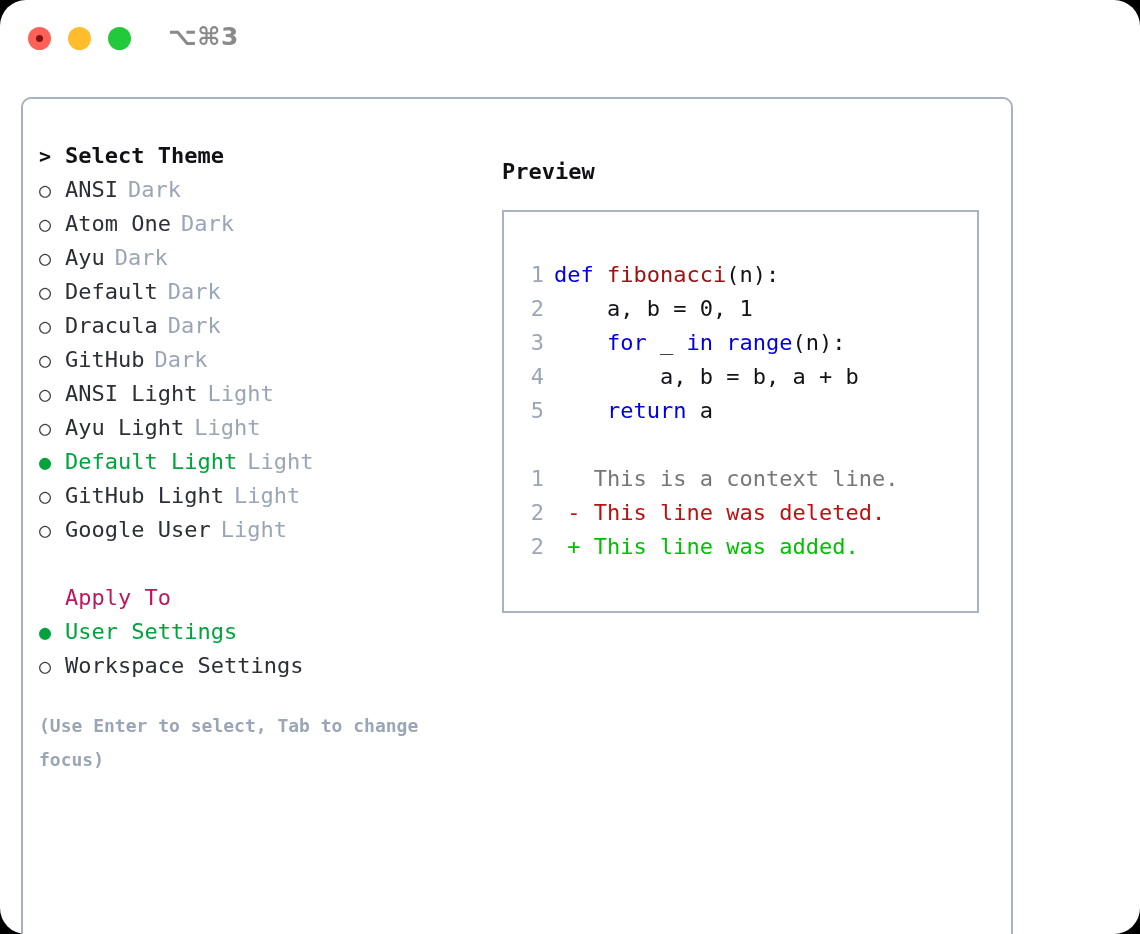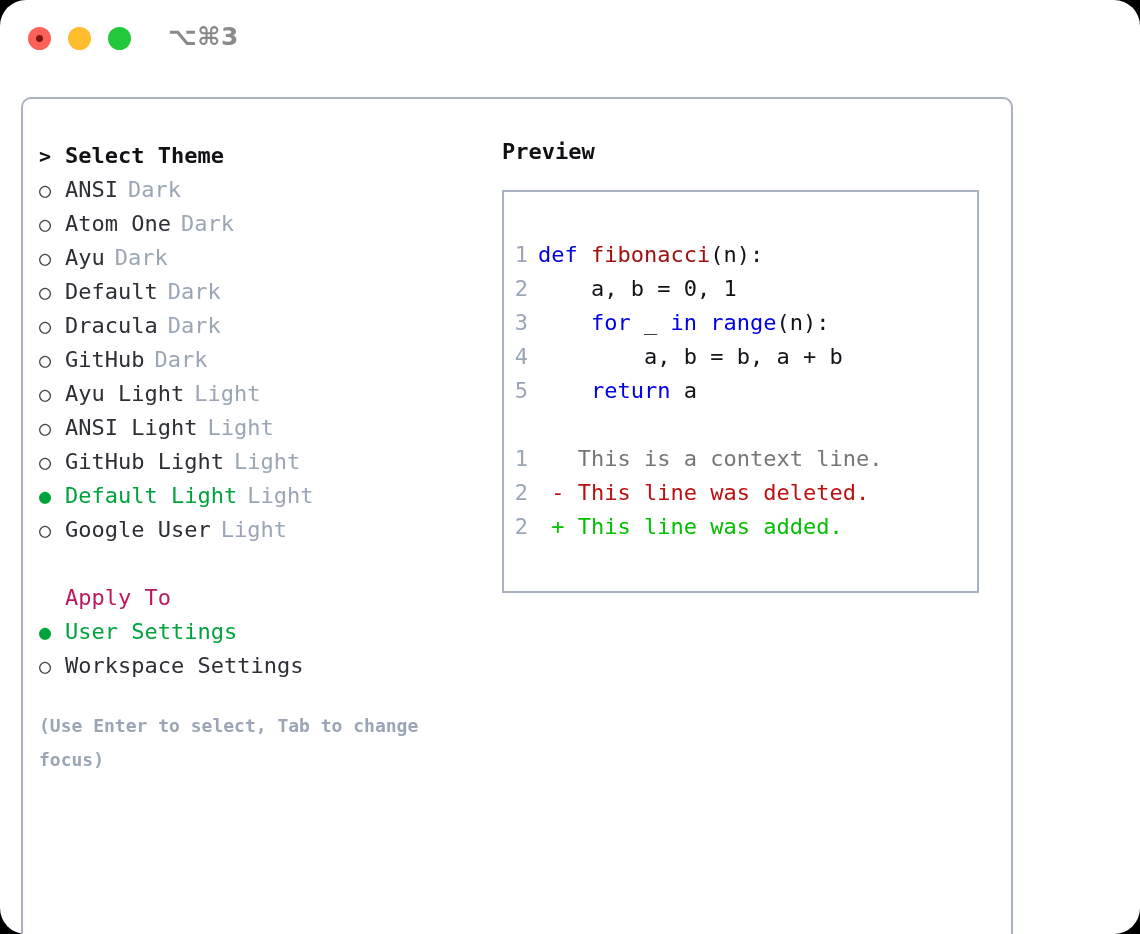--- a/index.html
+++ b/index.html
@@ -128,21 +128,21 @@
     line-height: 34px;
     color: #9aa5b5;
     width: 400px;
     font-weight: bold;
   }
 
   
   #right-col {
     position: absolute;
     left: 479px;
-    top: 36px;
+    top: 56px;
     width: 490px;
   }
   #preview-title {
     font-size: 22px;
     font-weight: bold;
     color: #101114;
     line-height: 34px;
     margin-bottom: 21px;
   }
   #code-box {
@@ -150,20 +150,21 @@
     height: 403px;
     border: 2px solid #a9b2c0;
     background: #ffffff;
     box-sizing: border-box;
     padding: 46px 0 0 0;
   }
   .code-line {
     font-size: 22px;
     line-height: 34px;
     white-space: pre;
+    padding-left: 16px;
   }
   .lineno {
     display: inline-block;
     width: 24px;
     text-align: right;
     color: #9aa5b5;
     margin-right: 10px;
   }
   .kw   { color: #0000e6; }
   .fn   { color: #a11010; }
@@ -193,24 +194,24 @@
         <span class="marker">&gt;</span><span>Select Theme</span>
       </div>
 
       <div id="theme-list">
           <div class="row"><span class="marker">○</span><span class="label">ANSI</span><span class="tag">Dark</span></div>
           <div class="row"><span class="marker">○</span><span class="label">Atom One</span><span class="tag">Dark</span></div>
           <div class="row"><span class="marker">○</span><span class="label">Ayu</span><span class="tag">Dark</span></div>
           <div class="row"><span class="marker">○</span><span class="label">Default</span><span class="tag">Dark</span></div>
           <div class="row"><span class="marker">○</span><span class="label">Dracula</span><span class="tag">Dark</span></div>
           <div class="row"><span class="marker">○</span><span class="label">GitHub</span><span class="tag">Dark</span></div>
+          <div class="row"><span class="marker">○</span><span class="label">ANSI Light</span><span class="tag">Light</span></div>
           <div class="row"><span class="marker">○</span><span class="label">Ayu Light</span><span class="tag">Light</span></div>
-          <div class="row"><span class="marker">○</span><span class="label">ANSI Light</span><span class="tag">Light</span></div>
+          <div class="row selected"><span class="marker sel">●</span><span class="label">Default Light</span><span class="tag">Light</span></div>
           <div class="row"><span class="marker">○</span><span class="label">GitHub Light</span><span class="tag">Light</span></div>
-          <div class="row selected"><span class="marker sel">●</span><span class="label">Default Light</span><span class="tag">Light</span></div>
           <div class="row"><span class="marker">○</span><span class="label">Google User</span><span class="tag">Light</span></div>
         </div>
 
       <div class="spacer"></div>
 
       <div class="section-head">Apply To</div>
 
       <div id="apply-list">
           <div class="row selected"><span class="marker sel">●</span><span class="label">User Settings</span></div>
           <div class="row"><span class="marker">○</span><span class="label">Workspace Settings</span></div>

